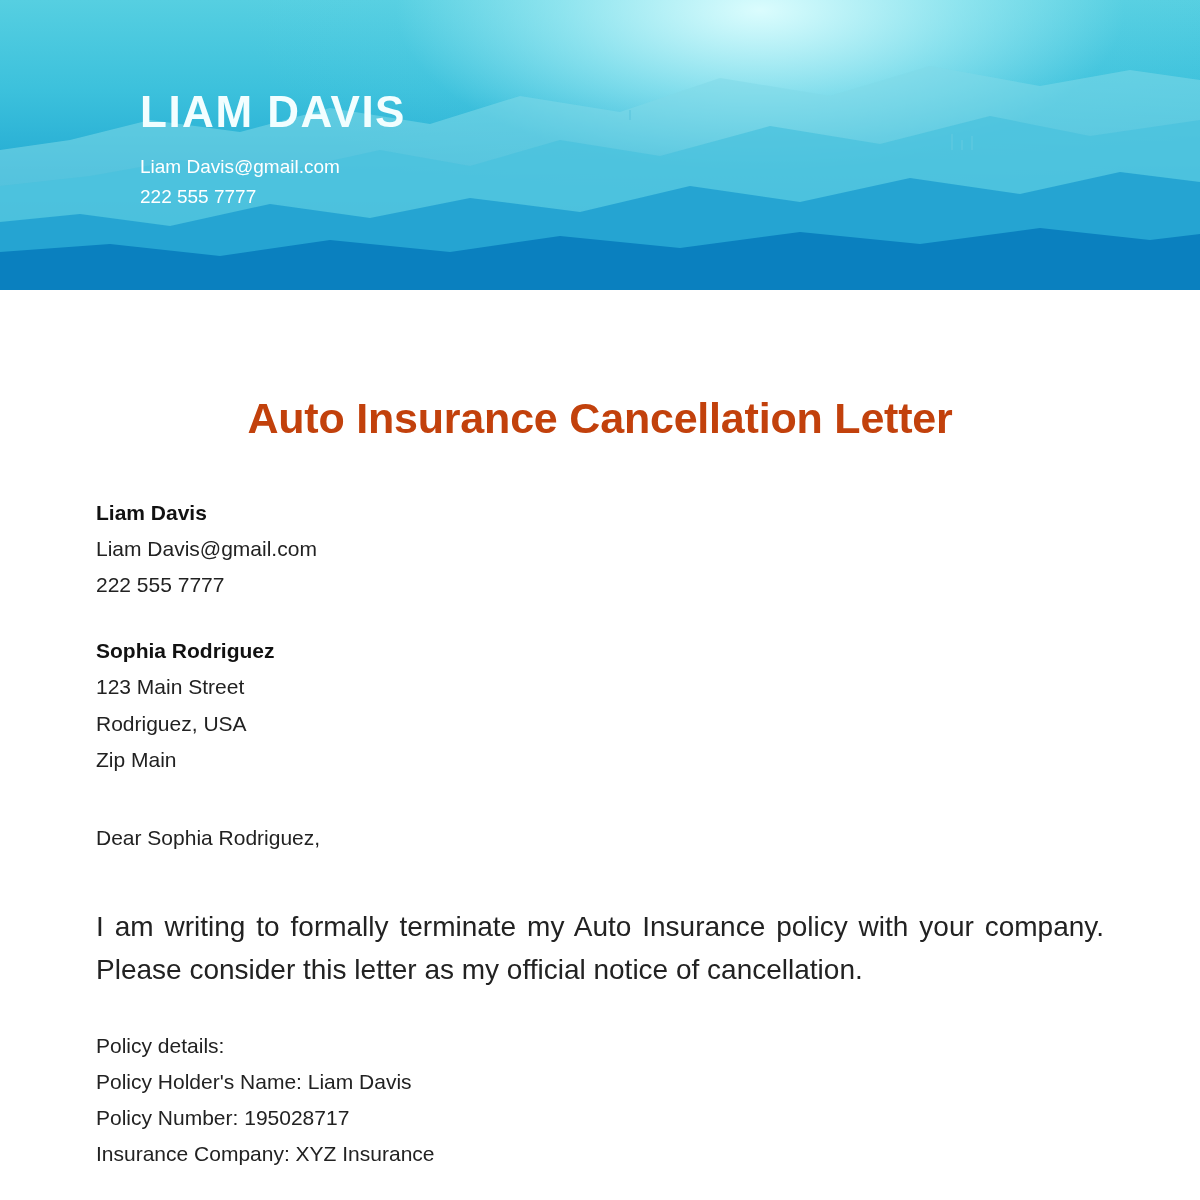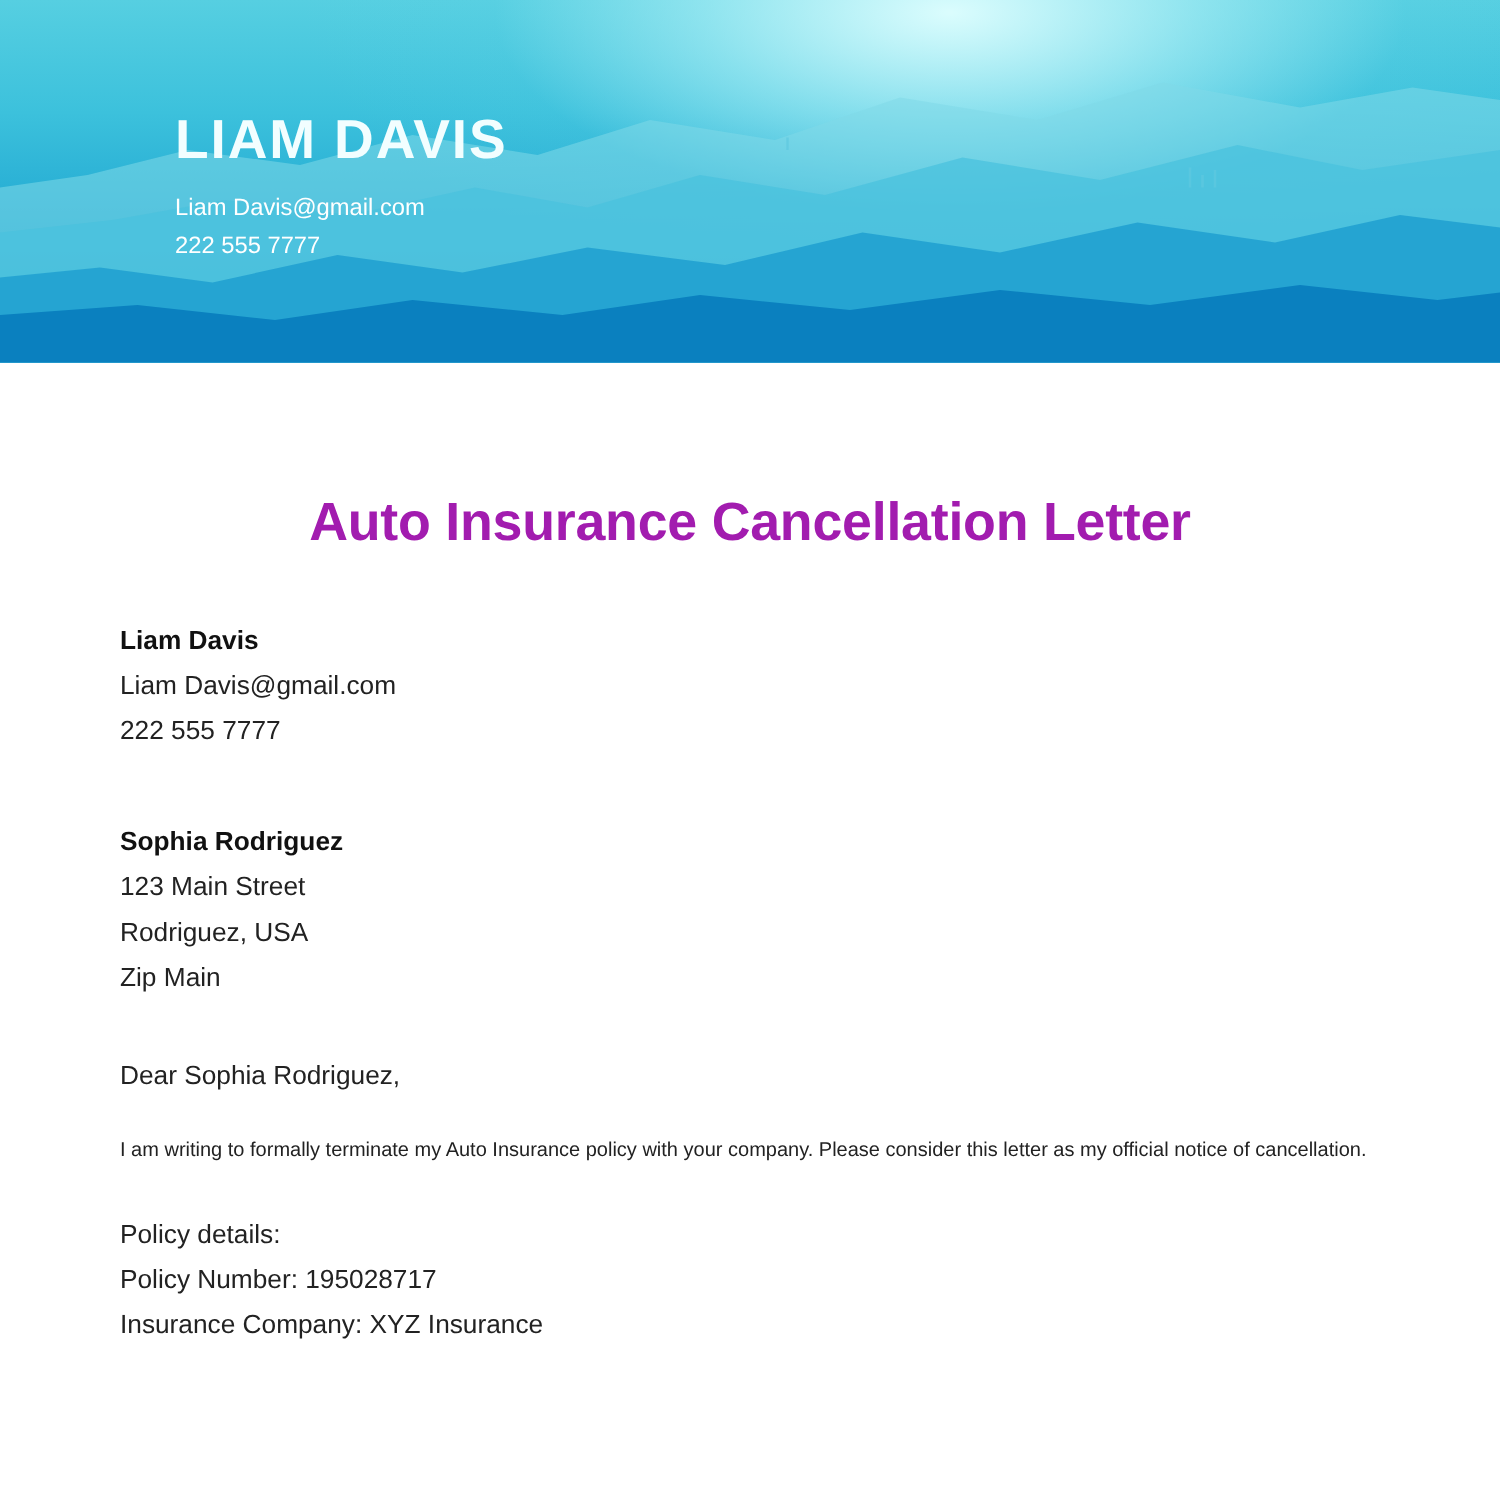--- a/index.html
+++ b/index.html
@@ -64,47 +64,47 @@
   
   .doc {
     padding: 0 96px;
     box-sizing: border-box;
     width: 1200px;
   }
   .doc-title {
     text-align: center;
     font-size: 43px;
     font-weight: bold;
-    color: #a21caf;
+    color: #c2410c;
     margin: 104px 0 0 0;
     letter-spacing: -0.2px;
   }
   .block {
     margin-top: 52px;
   }
-  .block.second { margin-top: 53px; }
+  .block.second { margin-top: 30px; }
   .strong-line {
     font-size: 21px;
     font-weight: bold;
     color: #111111;
     line-height: 1.72;
   }
   .line {
     font-size: 21px;
     color: #222222;
     line-height: 1.72;
   }
   .salutation {
     margin-top: 48px;
     font-size: 21px;
     color: #222222;
   }
   .para {
-    margin-top: 36px;
-    font-size: 16px;
+    margin-top: 55px;
+    font-size: 28px;
     color: #222222;
     line-height: 1.55;
     text-align: justify;
   }
   .details {
     margin-top: 36px;
   }
   .details .line { line-height: 1.72; }
 </style>
 </head>
@@ -155,17 +155,18 @@
     <div class="line">Rodriguez, USA</div>
     <div class="line">Zip Main</div>
   </div>
 
   <div class="salutation">Dear Sophia Rodriguez,</div>
 
   <div class="para">I am writing to formally terminate my Auto Insurance policy with your company. Please consider this letter as my official notice of cancellation.</div>
 
   <div class="details">
     <div class="line">Policy details:</div>
+    <div class="line">Policy Holder's Name: Liam Davis</div>
     <div class="line">Policy Number: 195028717</div>
     <div class="line">Insurance Company: XYZ Insurance</div>
   </div>
 
 </div>
 
 </body></html>

